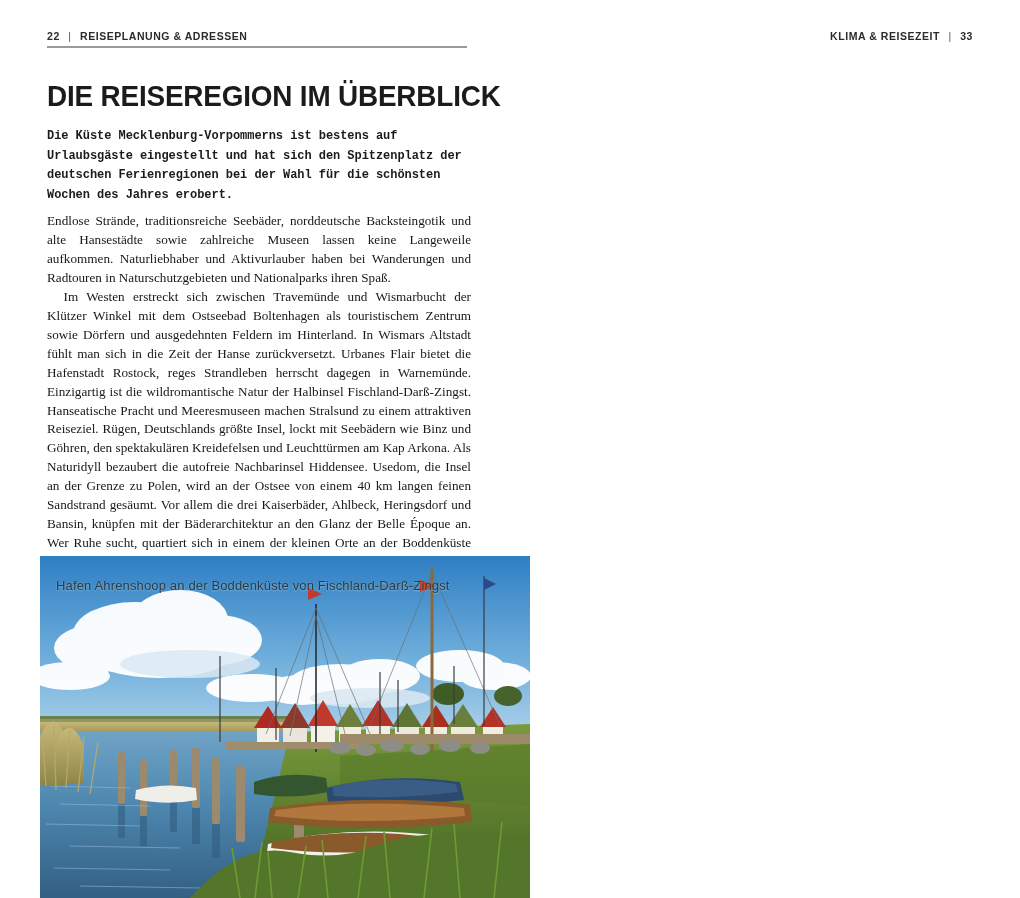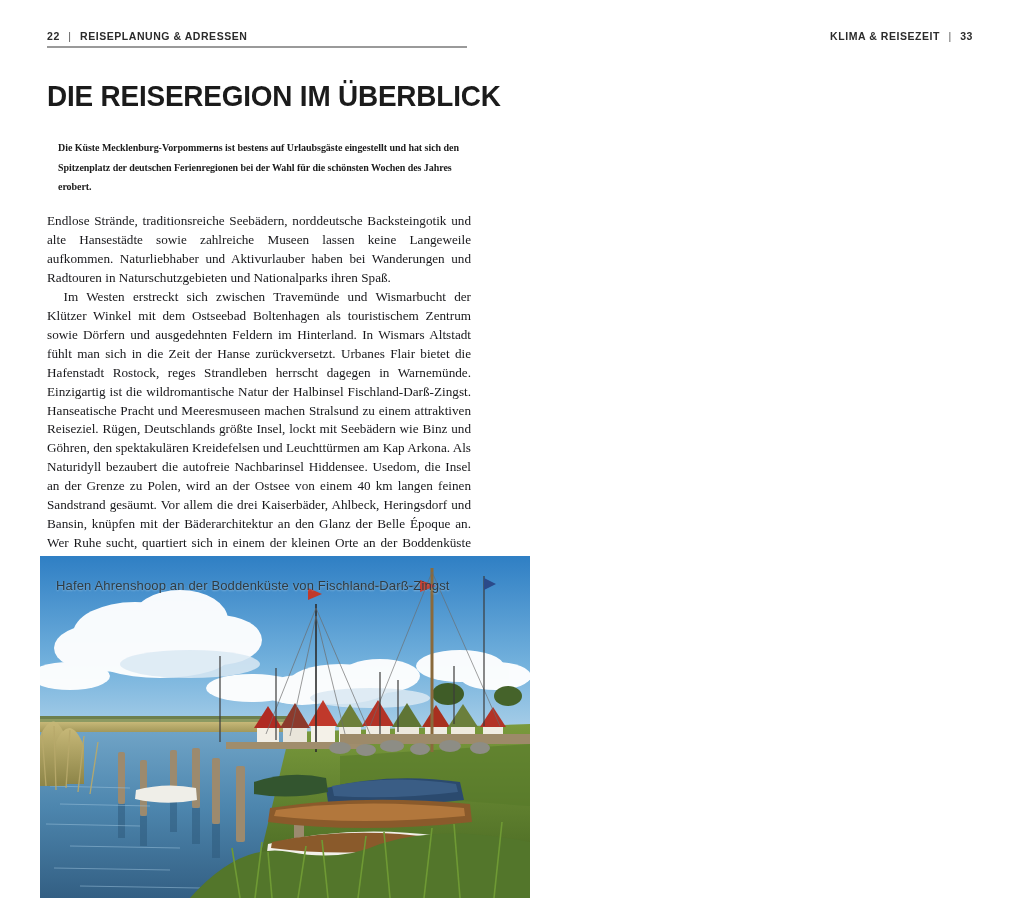--- a/index.html
+++ b/index.html
@@ -40,24 +40,24 @@
     color:#1b1b1b;
     text-transform:uppercase;
     transform:scaleX(0.93);
     transform-origin:left center;
     white-space:nowrap;
   }
   .headline-left{left:47px;top:79px;}
 
   
   .lead{
-    position:absolute;margin:11px;
-    font-family:Liberation Serif, serif;
+    position:absolute;margin:0;
+    font-family:Liberation Mono, monospace;
     font-weight:700;
-    font-size:10px;
+    font-size:12px;
     line-height:19.6px;
     color:#1b1b1b;
     letter-spacing:-0.05px;
   }
   .lead-left{left:47px;top:127px;width:424px;}
 
   
   .body-col{
     position:absolute;
     font-family:"Liberation Serif", serif;
@@ -103,21 +103,21 @@
       <span class="sep">|</span>
       <span>REISEPLANUNG &amp; ADRESSEN</span>
     </div>
     <div class="rule rule-left"></div>
 
     <h1 class="headline headline-left">DIE REISEREGION IM ÜBERBLICK</h1>
 
     <p class="lead lead-left">Die Küste Mecklenburg-Vorpommerns ist bestens auf Urlaubsgäste eingestellt und hat sich den Spitzenplatz der deutschen Ferienregionen bei der Wahl für die schönsten Wochen des Jahres erobert.</p>
 
     <div class="body-col body-left">
-      <p>Endlose Strände, traditionsreiche Seebädern, norddeutsche Backsteingotik und alte Hansestädte sowie zahlreiche Museen lassen keine Langeweile aufkommen. Naturliebhaber und Aktivurlauber haben bei Wanderungen und Radtouren in Naturschutzgebieten und Nationalparks ihren Spaß.</p>
+      <p>Endlose Strände, traditionsreiche Seebäder, norddeutsche Backsteingotik und alte Hansestädte sowie zahlreiche Museen lassen keine Langeweile aufkommen. Naturliebhaber und Aktivurlauber haben bei Wanderungen und Radtouren in Naturschutzgebieten und Nationalparks ihren Spaß.</p>
       <p>Im Westen erstreckt sich zwischen Travemünde und Wismarbucht der Klützer Winkel mit dem Ostseebad Boltenhagen als touristischem Zentrum sowie Dörfern und ausgedehnten Feldern im Hinterland. In Wismars Altstadt fühlt man sich in die Zeit der Hanse zurückversetzt. Urbanes Flair bietet die Hafenstadt Rostock, reges Strandleben herrscht dagegen in Warnemünde. Einzigartig ist die wildromantische Natur der Halbinsel Fischland-Darß-Zingst. Hanseatische Pracht und Meeresmuseen machen Stralsund zu einem attraktiven Reiseziel. Rügen, Deutschlands größte Insel, lockt mit Seebädern wie Binz und Göhren, den spektakulären Kreidefelsen und Leuchttürmen am Kap Arkona. Als Naturidyll bezaubert die autofreie Nachbarinsel Hiddensee. Usedom, die Insel an der Grenze zu Polen, wird an der Ostsee von einem 40 km langen feinen Sandstrand gesäumt. Vor allem die drei Kaiserbäder, Ahlbeck, Heringsdorf und Bansin, knüpfen mit der Bäderarchitektur an den Glanz der Belle Époque an. Wer Ruhe sucht, quartiert sich in einem der kleinen Orte an der Boddenküste ein.</p>
     </div>
 
     <div class="photo">
       <svg width="490" height="342" viewBox="0 0 490 342" xmlns="http://www.w3.org/2000/svg">
         <defs>
           <linearGradient id="sky" x1="0" y1="0" x2="0" y2="1">
             <stop offset="0%" stop-color="#2f7fc4"></stop>
             <stop offset="55%" stop-color="#74b2dd"></stop>
             <stop offset="100%" stop-color="#bcd9ec"></stop>

